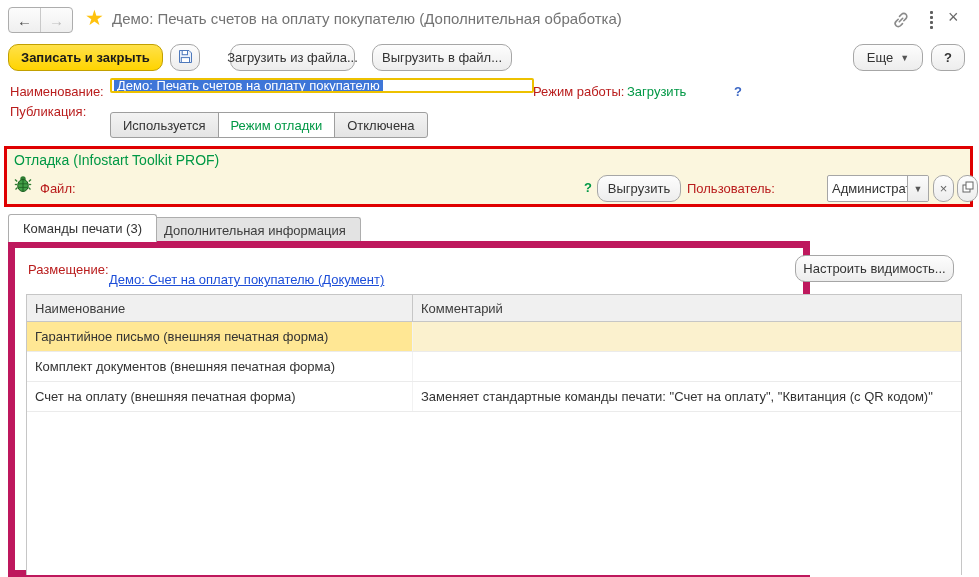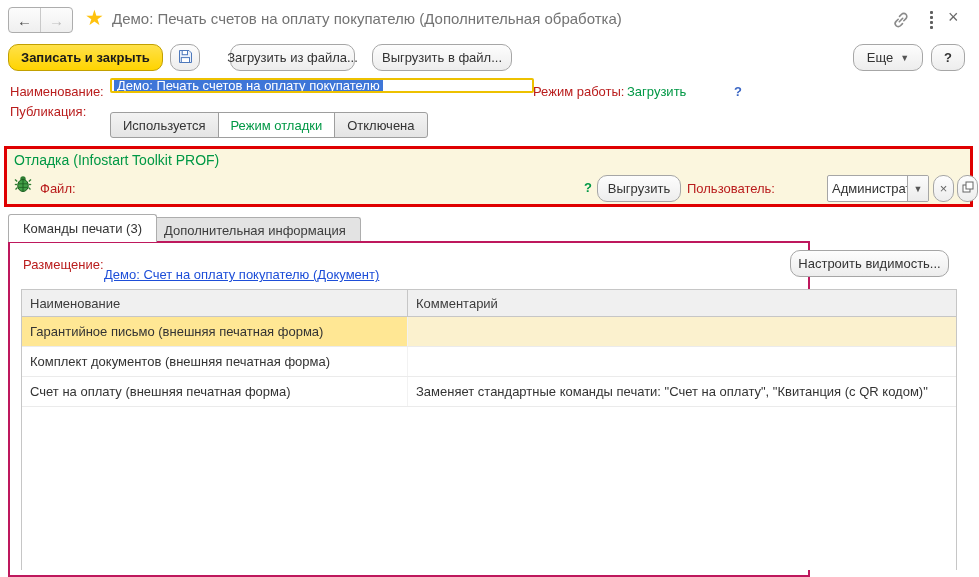--- a/index.html
+++ b/index.html
@@ -79,21 +79,21 @@
     border-left:1px solid #A6A6A6; background:linear-gradient(#FBFBFB,#ECECEC); font-size:9px; color:#555; }
   .mini-btn { height:27px; width:21px; top:26px; }
   .clear-btn { left:926px; color:#666; }
   .open-btn { left:950px; }
 
   
   .tab { position:absolute; display:flex; align-items:center; padding:0 14px;
     border:1px solid #ADADAD; border-bottom:none; border-radius:3px 3px 0 0; white-space:nowrap; }
   .tab-active { left:8px; top:214px; height:28px; background:#fff; z-index:2; }
   .tab-inactive { left:149px; top:217px; height:25px; background:#E3E3E3; color:#3c3c3c; }
-  .panel { left:8px; top:241px; width:802px; height:336px; border:2px solid #be185d; background:#fff; }
+  .panel { left:8px; top:241px; width:802px; height:336px; border:7px solid #be185d; background:#fff; }
   .place-label { left:13px; top:14px; }
   .place-link { left:94px; top:24px; color:#1d4ed8; text-decoration:underline; white-space:nowrap; }
   .vis-btn { left:780px; top:7px; width:159px; }
 
   
   .grid { left:11px; top:46px; width:936px; height:281px; border-left:1px solid #C6C6C6;
     border-right:1px solid #C6C6C6; background:#fff; }
   .thead { display:flex; height:28px; background:#F0F0F0; border-top:1px solid #C6C6C6;
     border-bottom:1px solid #C6C6C6; }
   .th { display:flex; align-items:center; padding:0 8px; color:#3c3c3c; }

